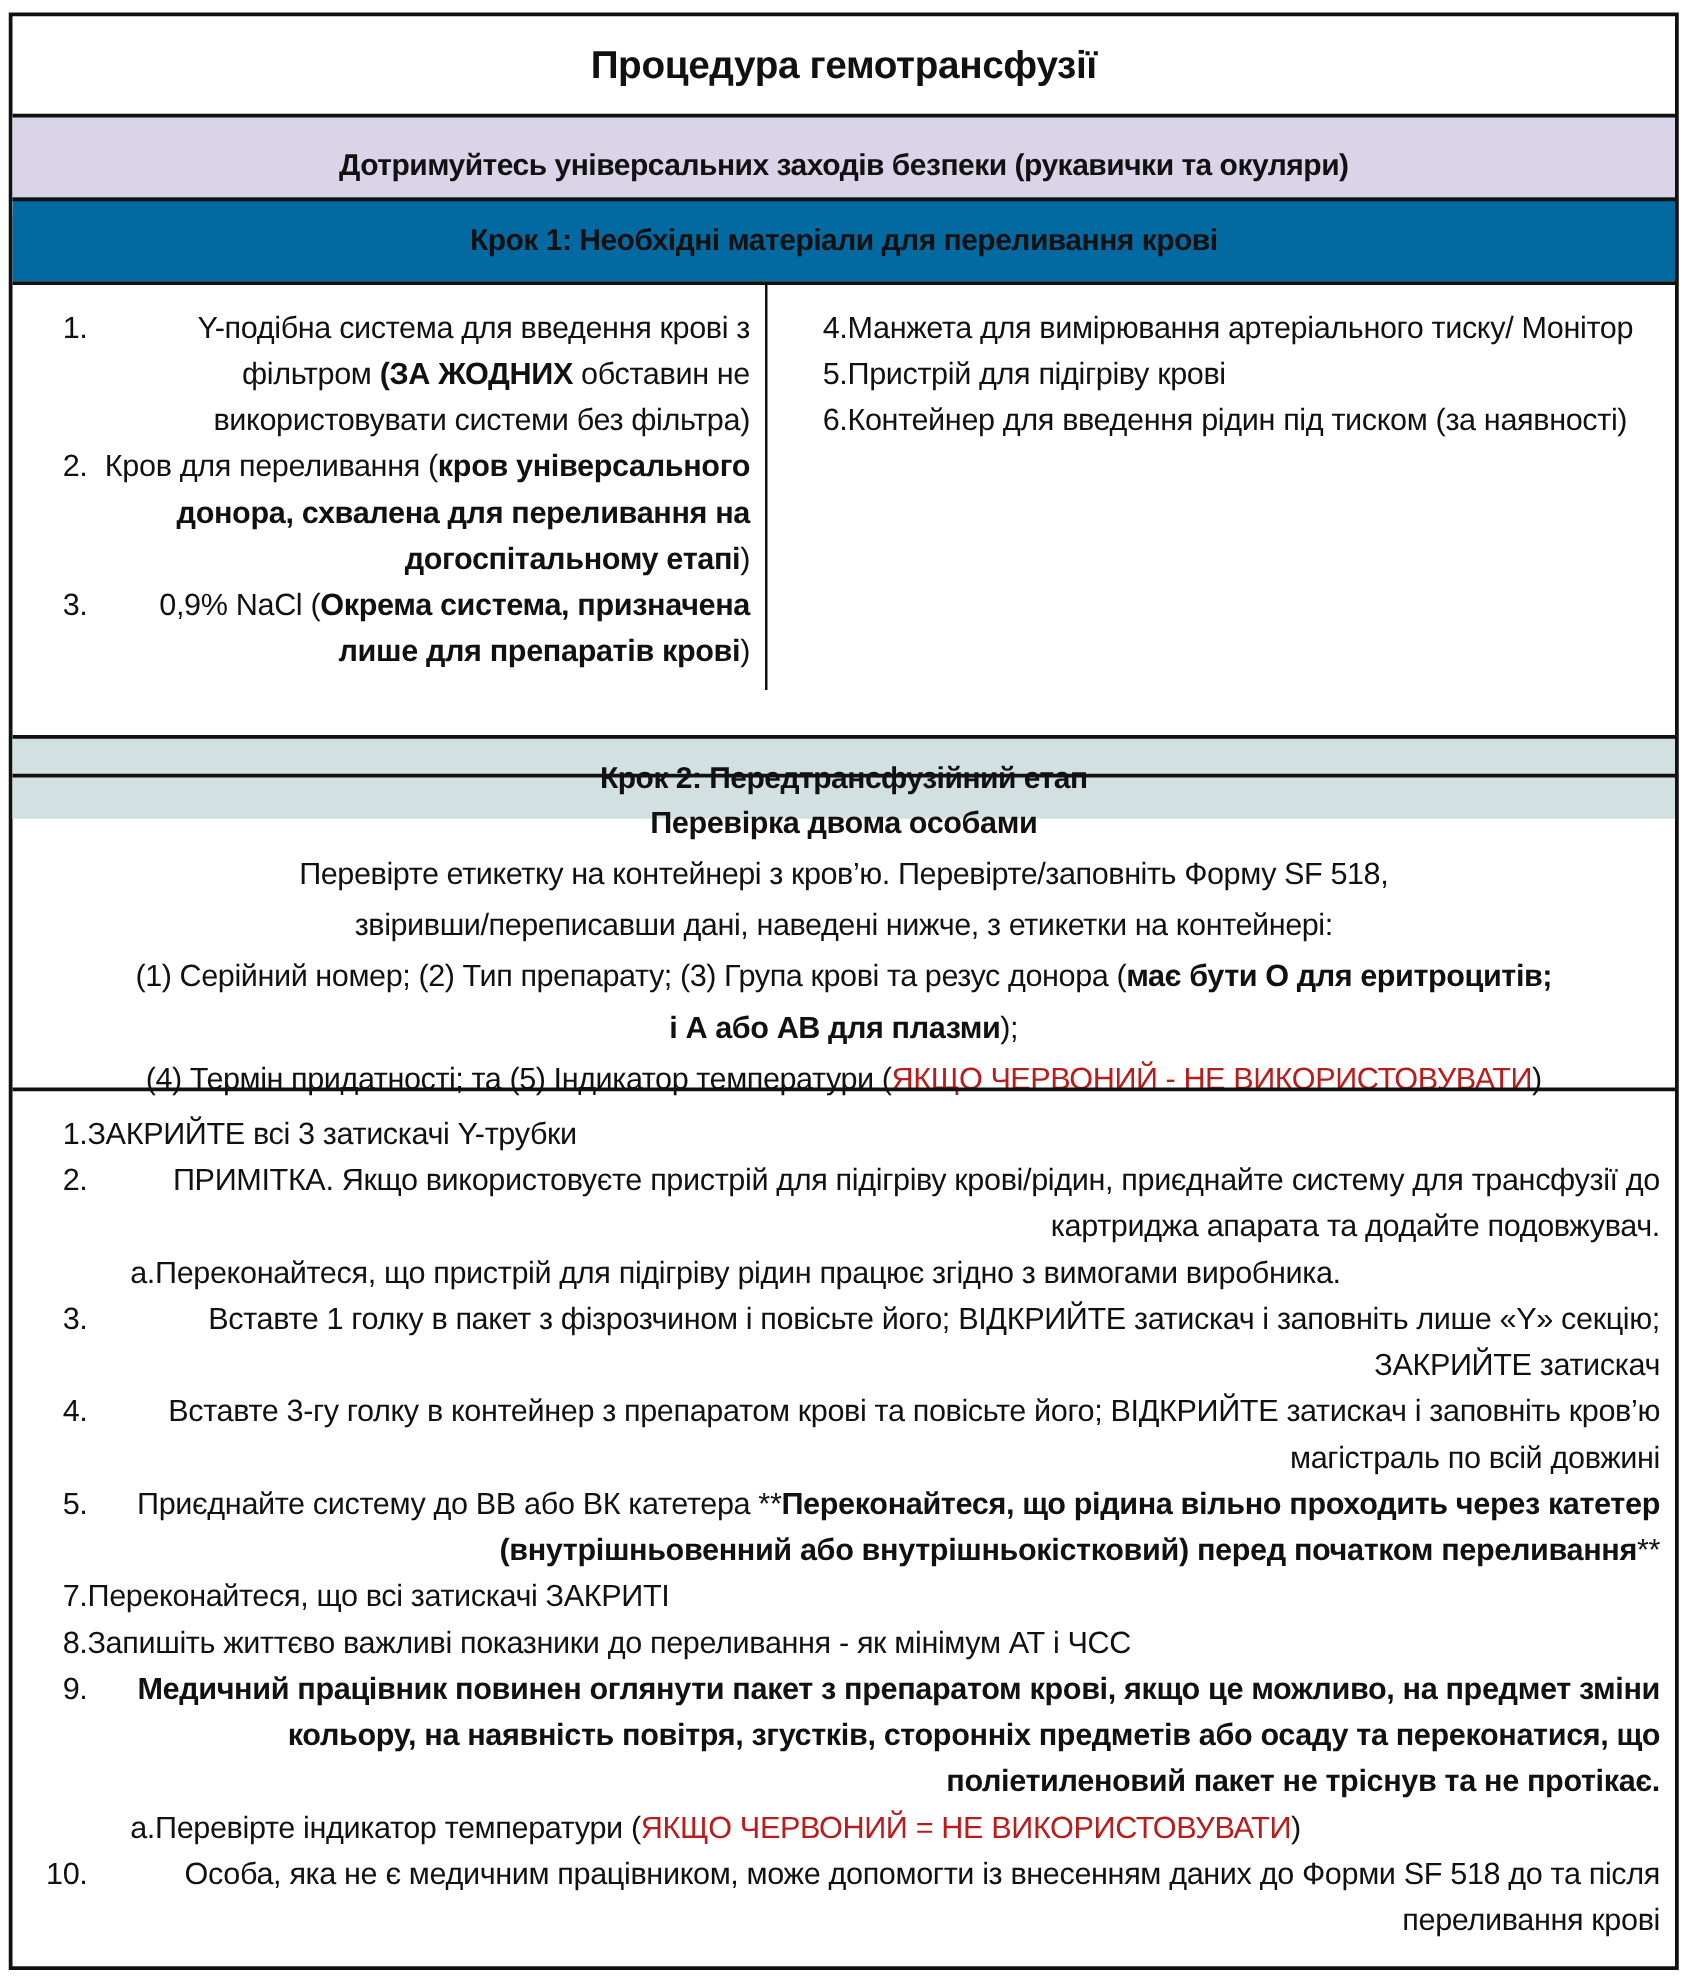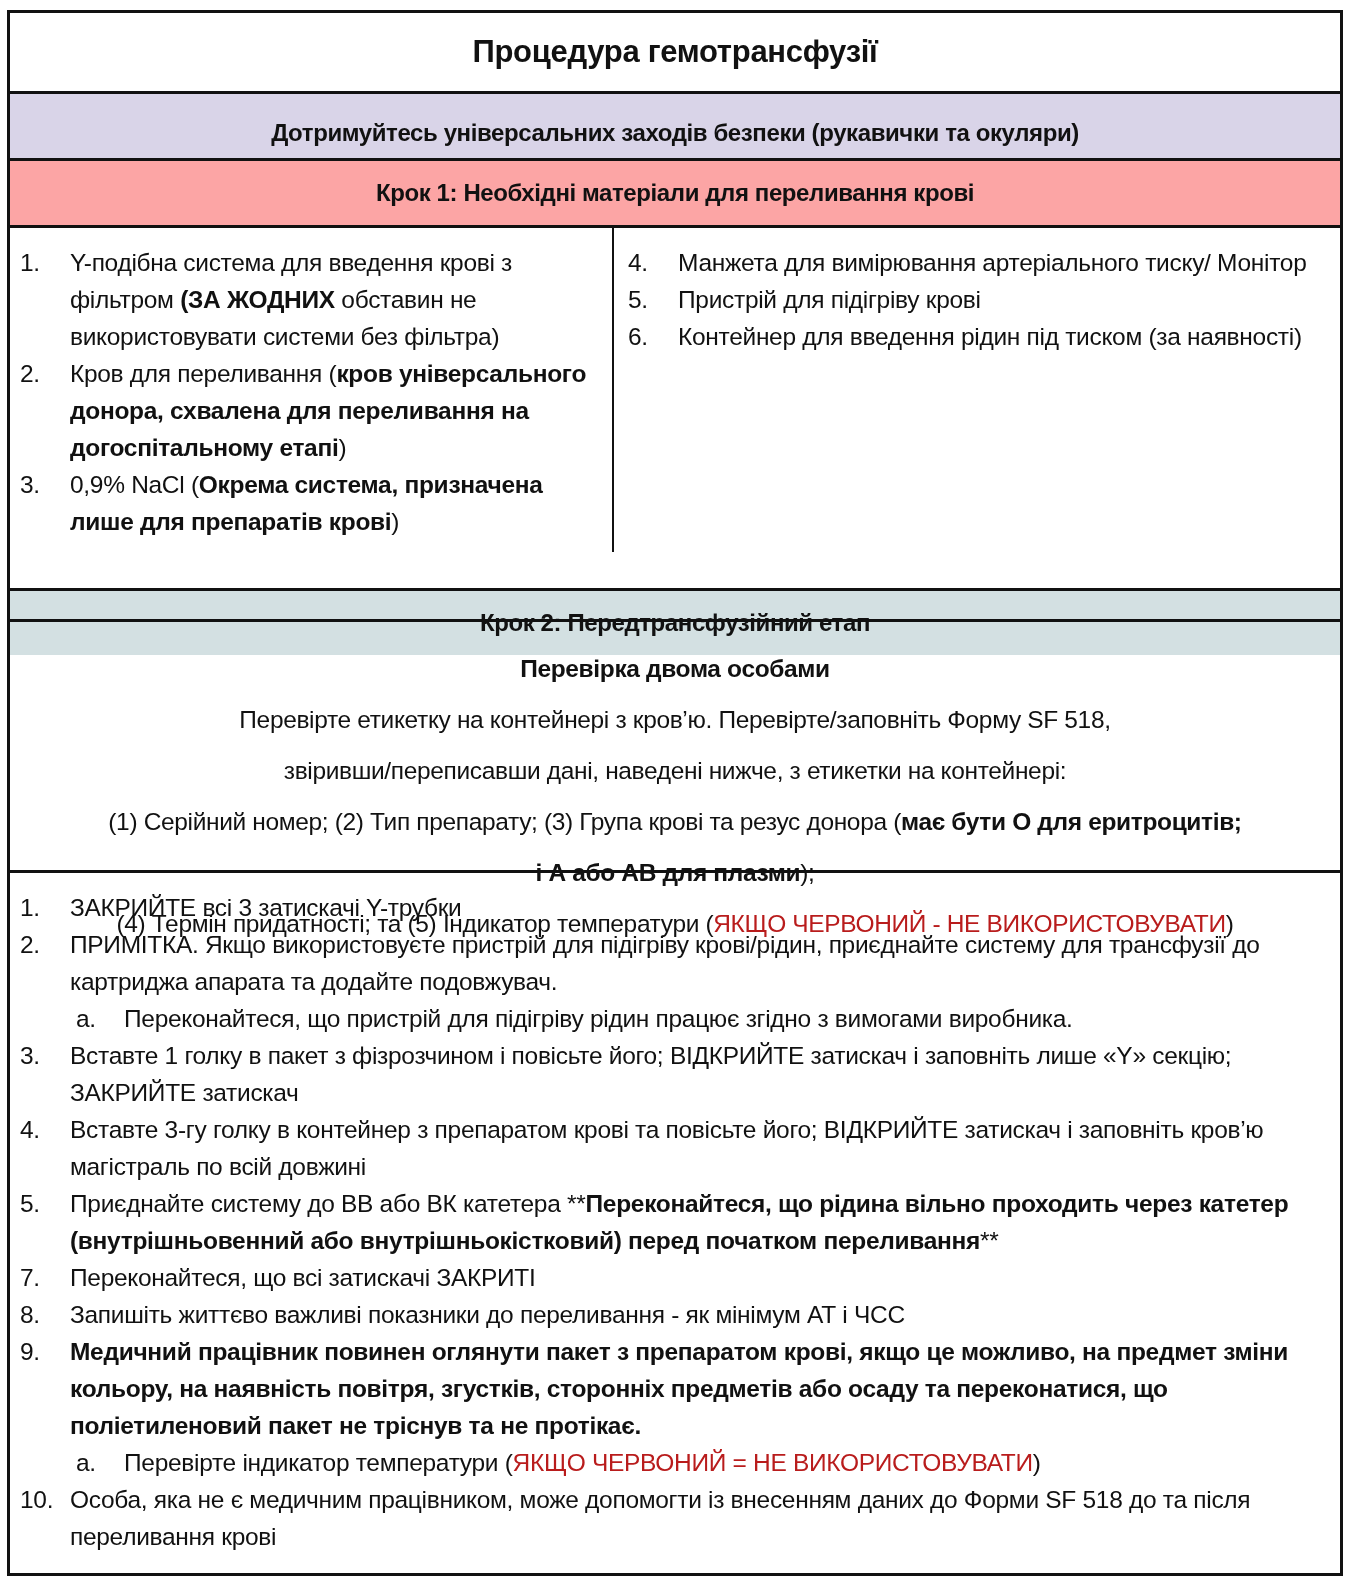--- a/index.html
+++ b/index.html
@@ -1,40 +1,40 @@
 <!DOCTYPE html>
 <html><head>
 <meta charset="utf-8">
 <style>
   html, body { margin: 0; padding: 0; background: #ffffff; }
   body { width: 1360px; height: 1583px; position: relative; font-family: "Liberation Sans", sans-serif; color: #111; }
   .sheet {
     position: absolute; left: 7px; top: 10px; width: 1336px; height: 1566px;
     border: 3px solid #111; box-sizing: border-box;
   }
-  .row { position: absolute; left: 0; right: 0; box-sizing: border-box; }
+  .row { position: absolute; left: 0; right: 0; box-sizing: border-box; text-align: right; }
   .title-row { top: 0; height: 78px; display: flex; align-items: center; justify-content: center; }
   .title { font-size: 31px; font-weight: bold; letter-spacing: -0.3px; }
   .band { display: flex; align-items: center; justify-content: center; border-top: 3px solid #111; font-weight: bold; font-size: 24px; letter-spacing: -0.4px; }
   .band-safety { top: 78px; height: 81px; background: #d9d4e8; }
-  .band-step1 { top: 145px; height: 67px; background: #fca5a5; }
+  .band-step1 { top: 145px; height: 67px; background: #0369a1; }
   .materials { top: 212px; height: 327px; border-top: 3px solid #111; display: flex; }
   .mat-col { box-sizing: border-box; padding: 16px 12px 0 10px; }
   .mat-left { width: 604px; border-right: 2px solid #111; }
   .mat-right { flex: 1; padding-left: 14px; }
   .list { margin: 0; padding: 0; list-style: none; }
   .list li { display: flex; font-size: 24.5px; line-height: 37px; letter-spacing: -0.3px; }
   .num { flex: 0 0 50px; }
   .sub { padding-left: 56px; }
   .sub .num { flex: 0 0 48px; }
   b { font-weight: bold; }
   .red { color: #b91c1c; }
   .band-step2 { top: 539px; height: 67px; background: #d3e0e2; margin-top: 36px; }
   .check { top: 606px; height: 251px; border-top: 3px solid #111; text-align: center; padding-top: 14px; }
-  .check p { margin: 14px; font-size: 24.5px; line-height: 37px; letter-spacing: -0.35px; }
+  .check p { margin: 4px; font-size: 24.5px; line-height: 37px; letter-spacing: -0.35px; }
   .check .check-title { font-weight: bold; }
   .steps { top: 857px; bottom: 0; border-top: 3px solid #111; padding: 16px 12px 0 10px; }
 </style>
 </head>
 <body>
 
 <div class="sheet">
   <div class="row title-row">
     <div class="title">Процедура гемотрансфузії</div>
   </div>

